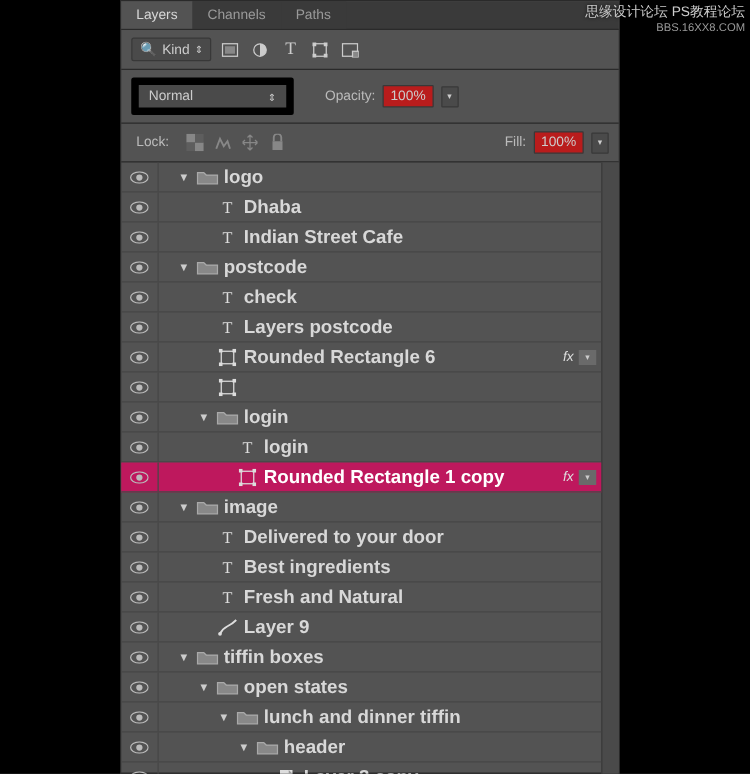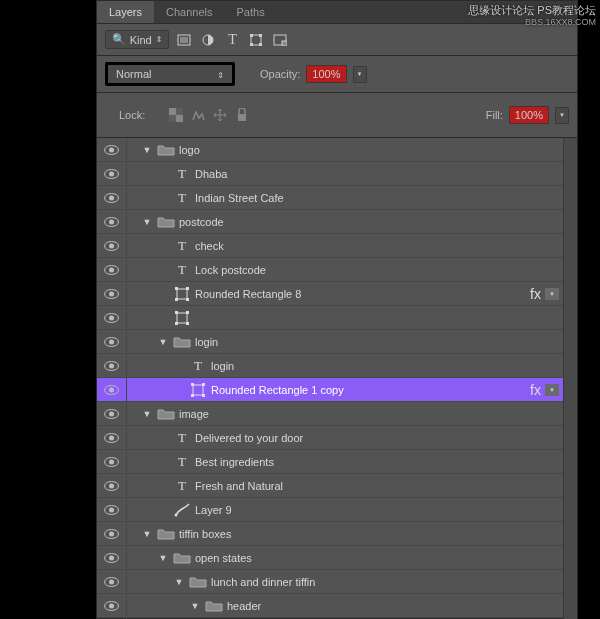--- a/index.html
+++ b/index.html
@@ -1,41 +1,41 @@
 <!DOCTYPE html>
 <html><head>
 <meta charset="utf-8">
 <style>
 *{margin:0;padding:0;box-sizing:border-box;font-family:Arial,sans-serif;font-size:11px;color:#ccc;-webkit-user-select:none;user-select:none}
 body{background:#000;width:600px;height:619px;position:relative}
-.panel{position:absolute;left:96px;top:0;width:482px;height:619px;background:#535353;border:1px solid #2a2a2a;display:flex;flex-direction:column}
+.panel{position:absolute;left:96px;top:0;width:400px;height:619px;background:#535353;border:1px solid #2a2a2a;display:flex;flex-direction:column}
 .tabs{display:flex;background:#3a3a3a;height:24px;border-bottom:1px solid #2a2a2a}
 .tab{padding:5px 12px;background:#3a3a3a;color:#9a9a9a;cursor:pointer}
 .tab.active{background:#535353;color:#d8d8d8}
 .toolbar{padding:6px 8px;border-bottom:1px solid #2a2a2a;display:flex;align-items:center;gap:6px}
 .toolbar2{padding:6px 8px;border-bottom:1px solid #2a2a2a;display:flex;align-items:center;gap:6px}
 .toolbar3{padding:6px 8px 6px 12px;border-bottom:1px solid #2a2a2a;display:flex;align-items:center;gap:6px}
 .kind{background:#4a4a4a;border:1px solid #383838;padding:2px 6px;display:flex;align-items:center;gap:4px;border-radius:2px}
 .kind .chev{font-size:8px}
 .tbtn{width:18px;height:18px;display:inline-flex;align-items:center;justify-content:center;color:#ccc}
-.blend{background:#4a4a4a;border:3px solid #000000;padding:3px 8px;min-width:130px;display:flex;justify-content:space-between;align-items:flex-end;border-radius:2px}
+.blend{background:#4a4a4a;border:6px solid #000000;padding:3px 8px;min-width:130px;display:flex;justify-content:space-between;align-items:flex-end;border-radius:2px}
 .lbl{color:#bbb;margin-left:19px}
 .numbox{background:#b91c1c;border:1px solid #383838;padding:2px 5px;display:inline-block;border-radius:1px}
 .arrow{width:14px;height:17px;background:#4a4a4a;border:1px solid #383838;display:inline-flex;align-items:center;justify-content:center;font-size:7px;border-radius:1px}
 .lockicons{display:flex;gap:4px;margin-left:6px;margin-right:auto}
 .locksvg{width:14px;height:14px;opacity:.6}
 .row{height:24px;display:flex;align-items:center;border-bottom:1px solid #474747;position:relative}
-.row.sel{background:#8b5cf6}
+.row.sel{background:#be185d}
 .row.sel .name{color:#fff}
 .eye{width:30px;height:100%;display:flex;align-items:center;justify-content:center;border-right:1px solid #474747;color:#bbb}
 .indent{display:inline-block}
 .tw{width:12px;display:inline-flex;justify-content:center;color:#ccc;font-size:9px}
 .ico{width:18px;height:14px;display:inline-flex;align-items:center;justify-content:center;margin:0 4px}
-.name{color:#d8d8d8;font-size:11px;font-weight:normal}
-.fx{position:absolute;right:22px;color:#ddd;font-size:14px}
+.name{color:#d8d8d8;font-size:15px;font-weight:bold}
+.fx{position:absolute;right:22px;font-style:italic;color:#ddd;font-size:11px}
 .fxarrow{position:absolute;right:4px;width:14px;height:12px;background:#6a6a6a;display:flex;align-items:center;justify-content:center;font-size:7px;color:#ccc}
 .scroll{width:14px;background:#4a4a4a;border-left:1px solid #3a3a3a}
 .layerwrap{display:flex;height:100%}
 .layercol{flex:1}
 .wm{position:absolute;right:4px;top:4px;color:#888;font-size:10px;text-align:right;line-height:12px;z-index:10;text-shadow:0 0 3px #000}
 .wm2{font-size:9px;color:#999}
 svg{display:block}
 </style>
 </head>
 <body>
@@ -93,21 +93,21 @@
     <div class="blend">
       <span>Normal</span>
       <span class="chev" style="font-size:8px">⇕</span>
     </div>
     <span class="lbl">Opacity:</span>
     <span class="numbox">100%</span>
     <span class="arrow">▾</span>
   </div>
 
   <div class="toolbar3">
-    <span class="lbl" style="margin:10px">Lock:</span>
+    <span class="lbl" style="margin:0">Lock:</span>
     <span class="lockicons">
       <span class="tbtn">
           <svg class="locksvg" viewBox="0 0 12 12">
             <rect width="6" height="6" fill="#aaa"></rect>
             <rect x="6" y="6" width="6" height="6" fill="#aaa"></rect>
             <rect x="6" width="6" height="6" fill="#666"></rect>
             <rect y="6" width="6" height="6" fill="#666"></rect>
           </svg>
         </span>
       <span class="tbtn">
@@ -213,41 +213,41 @@
             <svg width="15" height="10" viewBox="0 0 15 10">
               <ellipse cx="7.5" cy="5" rx="7" ry="4.5" fill="none" stroke="#bbb"></ellipse>
               <circle cx="7.5" cy="5" r="2.5" fill="#bbb"></circle>
             </svg>
           </div>
           <span class="indent" style="width:30px"></span>
           <span class="tw"></span>
           <span class="ico">
             <span style="font-family:serif;font-size:13px;color:#ddd">T</span>
           </span>
-          <span class="name">Lock postcode</span>
+          <span class="name">Layers postcode</span>
         </div>
         <div class="row">
           <div class="eye">
             <svg width="15" height="10" viewBox="0 0 15 10">
               <ellipse cx="7.5" cy="5" rx="7" ry="4.5" fill="none" stroke="#bbb"></ellipse>
               <circle cx="7.5" cy="5" r="2.5" fill="#bbb"></circle>
             </svg>
           </div>
           <span class="indent" style="width:30px"></span>
           <span class="tw"></span>
           <span class="ico">
             <svg width="14" height="14" viewBox="0 0 14 14">
               <rect x="2" y="2" width="10" height="10" fill="none" stroke="#ddd"></rect>
               <rect x="0" y="0" width="3" height="3" fill="#ddd"></rect>
               <rect x="11" y="0" width="3" height="3" fill="#ddd"></rect>
               <rect x="0" y="11" width="3" height="3" fill="#ddd"></rect>
               <rect x="11" y="11" width="3" height="3" fill="#ddd"></rect>
             </svg>
           </span>
-          <span class="name">Rounded Rectangle 8</span>
+          <span class="name">Rounded Rectangle 6</span>
           <span class="fx">fx</span>
           <span class="fxarrow">▾</span>
         </div>
         <div class="row">
           <div class="eye">
             <svg width="15" height="10" viewBox="0 0 15 10">
               <ellipse cx="7.5" cy="5" rx="7" ry="4.5" fill="none" stroke="#bbb"></ellipse>
               <circle cx="7.5" cy="5" r="2.5" fill="#bbb"></circle>
             </svg>
           </div>

